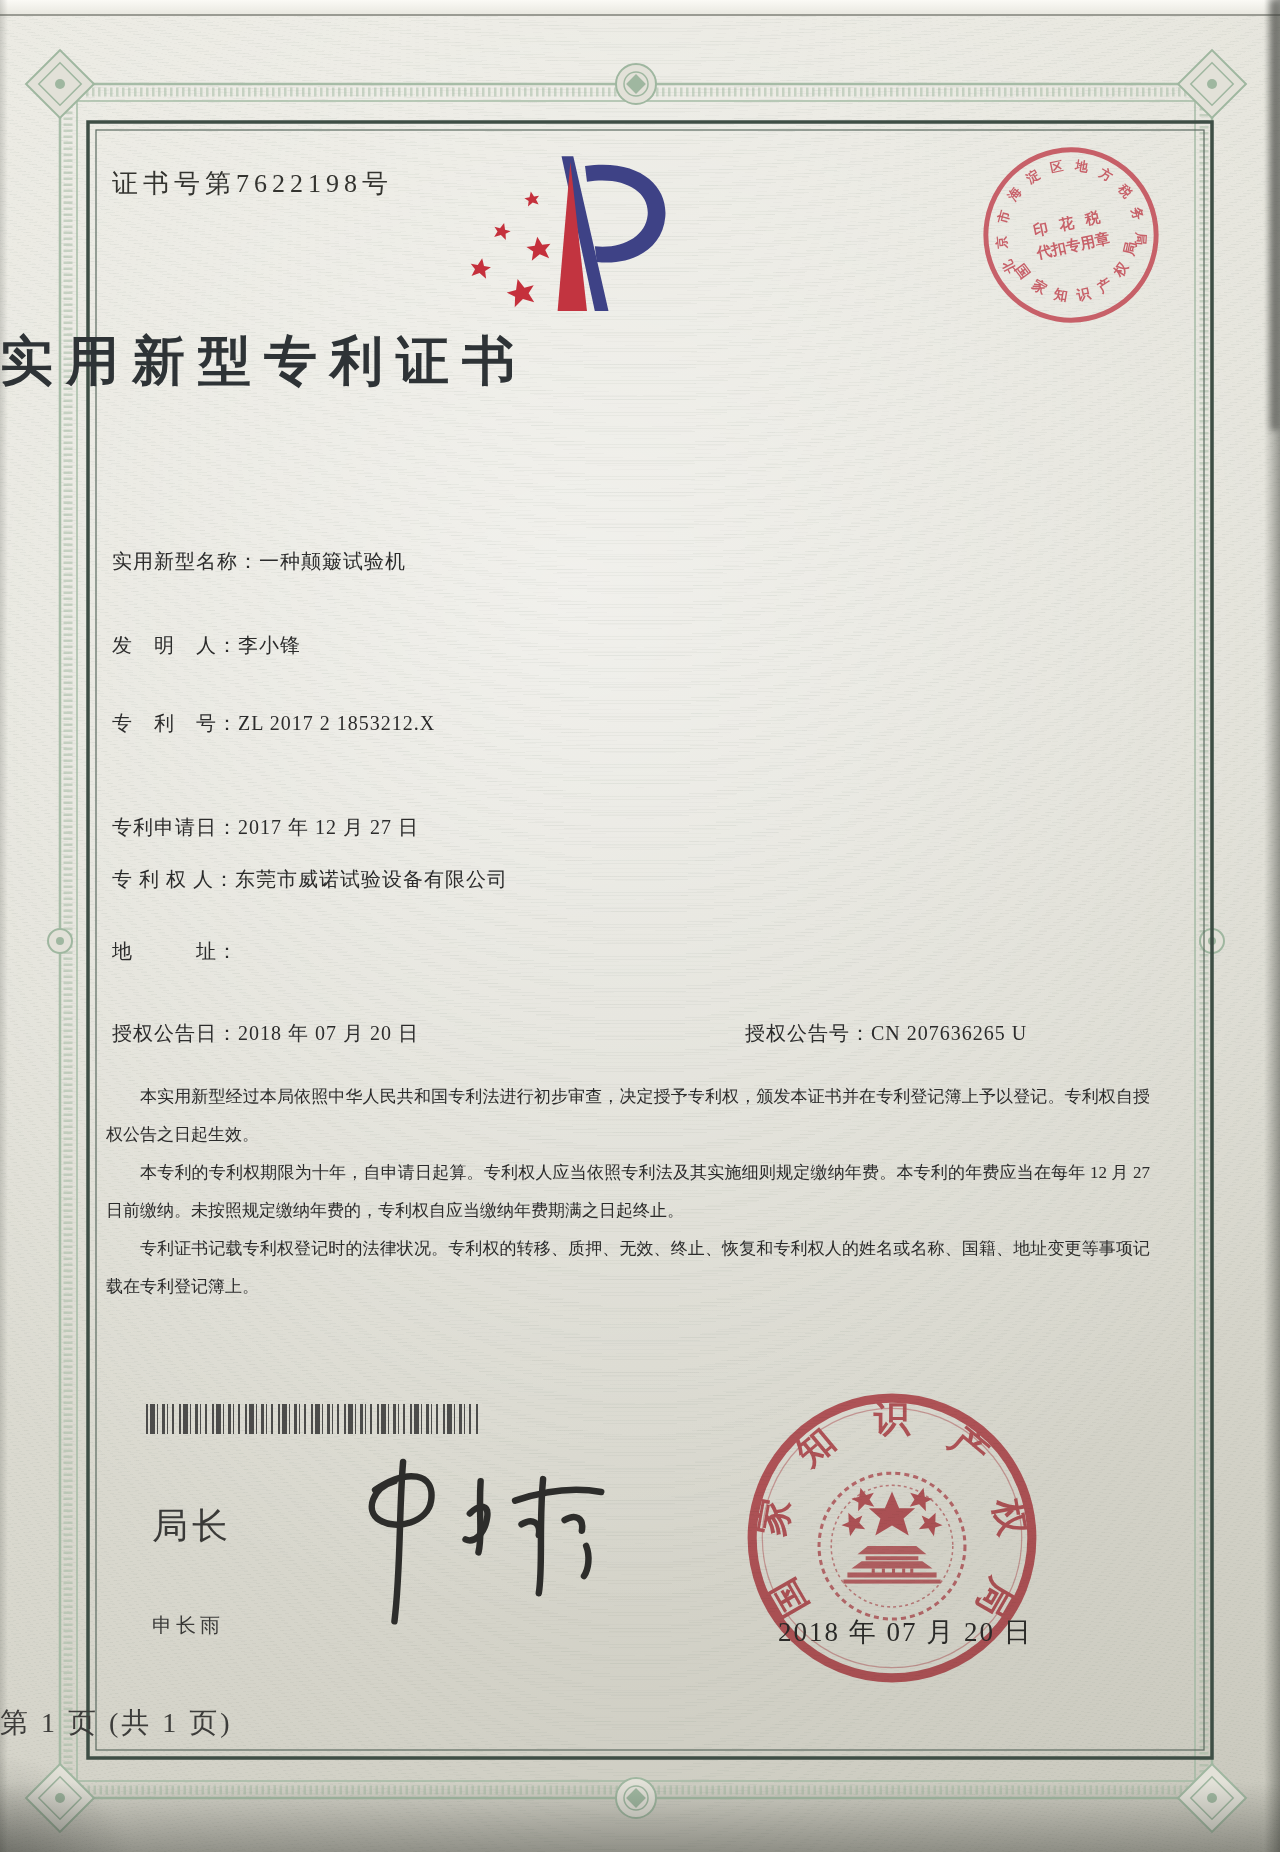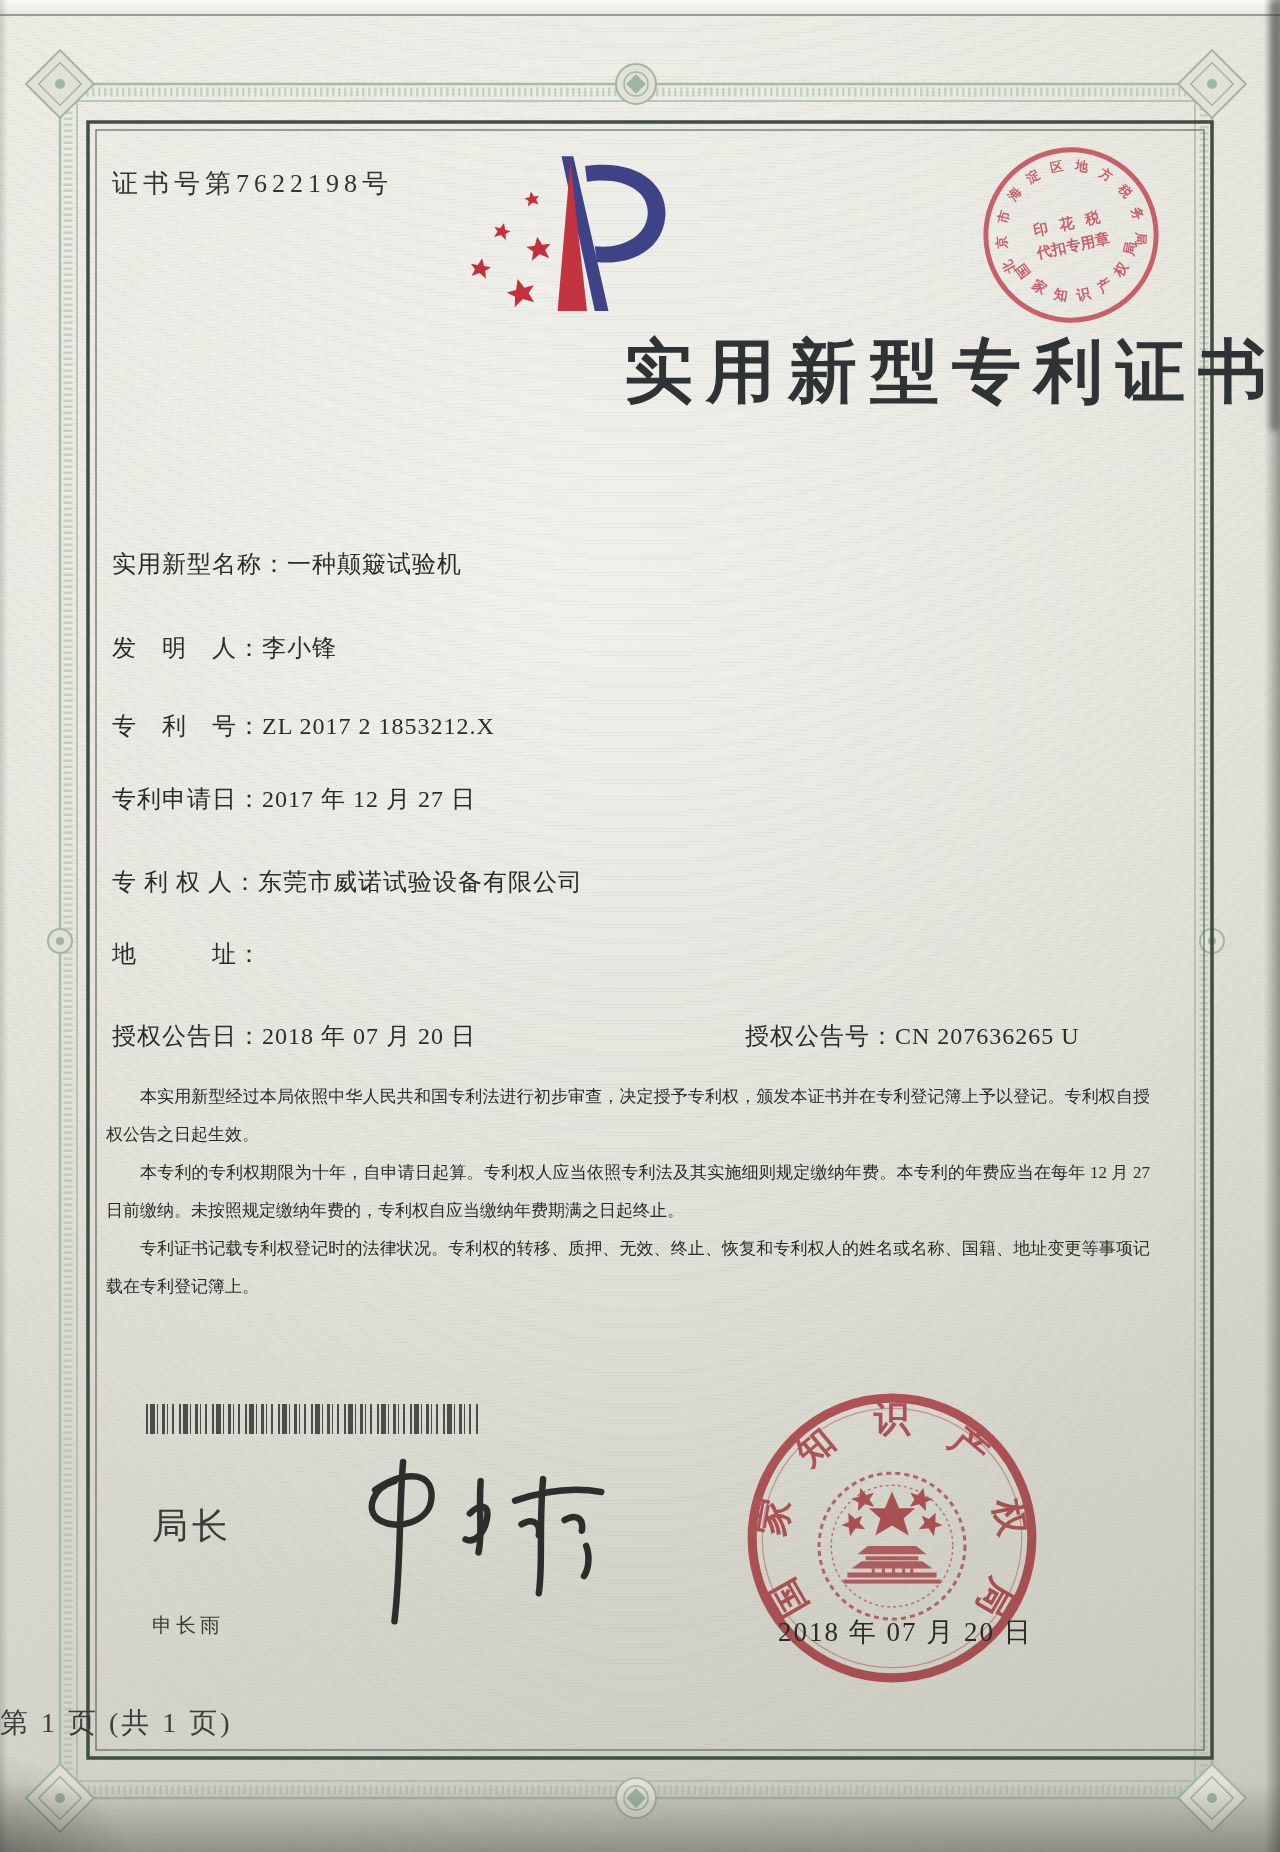--- a/index.html
+++ b/index.html
@@ -12,28 +12,28 @@
     background-image:
       repeating-radial-gradient(1300px 520px at 50% 118%, rgba(120,135,122,.09) 0 1px, transparent 1px 8px),
       repeating-radial-gradient(1300px 560px at 50% -18%, rgba(120,135,122,.05) 0 1px, transparent 1px 9px);}
   .photo-top{position:absolute;top:0;left:0;right:0;height:14px;
     background:linear-gradient(#fbfaf5,#e9e8e0);border-bottom:2px solid #9a9b93;}
   .border-svg,.content{position:absolute;inset:0;}
   .abs{position:absolute;}
   .cert-number{left:112px;top:166px;font-size:26px;letter-spacing:5px;color:#33332f;}
   .logo{left:448px;top:156px;}
   .stamp{left:972px;top:136px;transform:rotate(-12deg);opacity:.9;}
-  .title{left:0;right:0;top:326px;text-align:right;font-size:69px;font-weight:bold;
+  .title{left:0;right:0;top:326px;text-align:left;font-size:53px;font-weight:bold;
     letter-spacing:13px;color:#2e3336;}
-  .row{left:112px;font-size:24px;letter-spacing:1px;color:#2b2b2b;white-space:nowrap;}
+  .row{left:112px;font-size:20px;letter-spacing:1px;color:#2b2b2b;white-space:nowrap;}
   .row .lbl{color:#2b2b2b;}
   .row-name{top:548px;}
   .row-inventor{top:632px;}
   .row-patno{top:710px;}
-  .row-filing{top:783px;}
+  .row-filing{top:814px;}
   .row-patentee{top:866px;}
   .row-address{top:938px;display:flex;white-space:normal;gap:7px;}
   .row-address .lbl{flex:0 0 auto;white-space:nowrap;}
   .row-address .val{width:702px;line-height:34px;}
   .row-grant{top:1020px;width:1060px;}
   .grant2{position:absolute;left:633px;top:0;white-space:nowrap;}
   .paras{left:106px;top:1078px;width:1044px;font-size:17px;line-height:38px;
     text-align:justify;color:#2b2b2b;}
   .paras p{margin:0;text-indent:2em;}
   .barcode{left:146px;top:1404px;width:334px;height:30px;opacity:.85;

